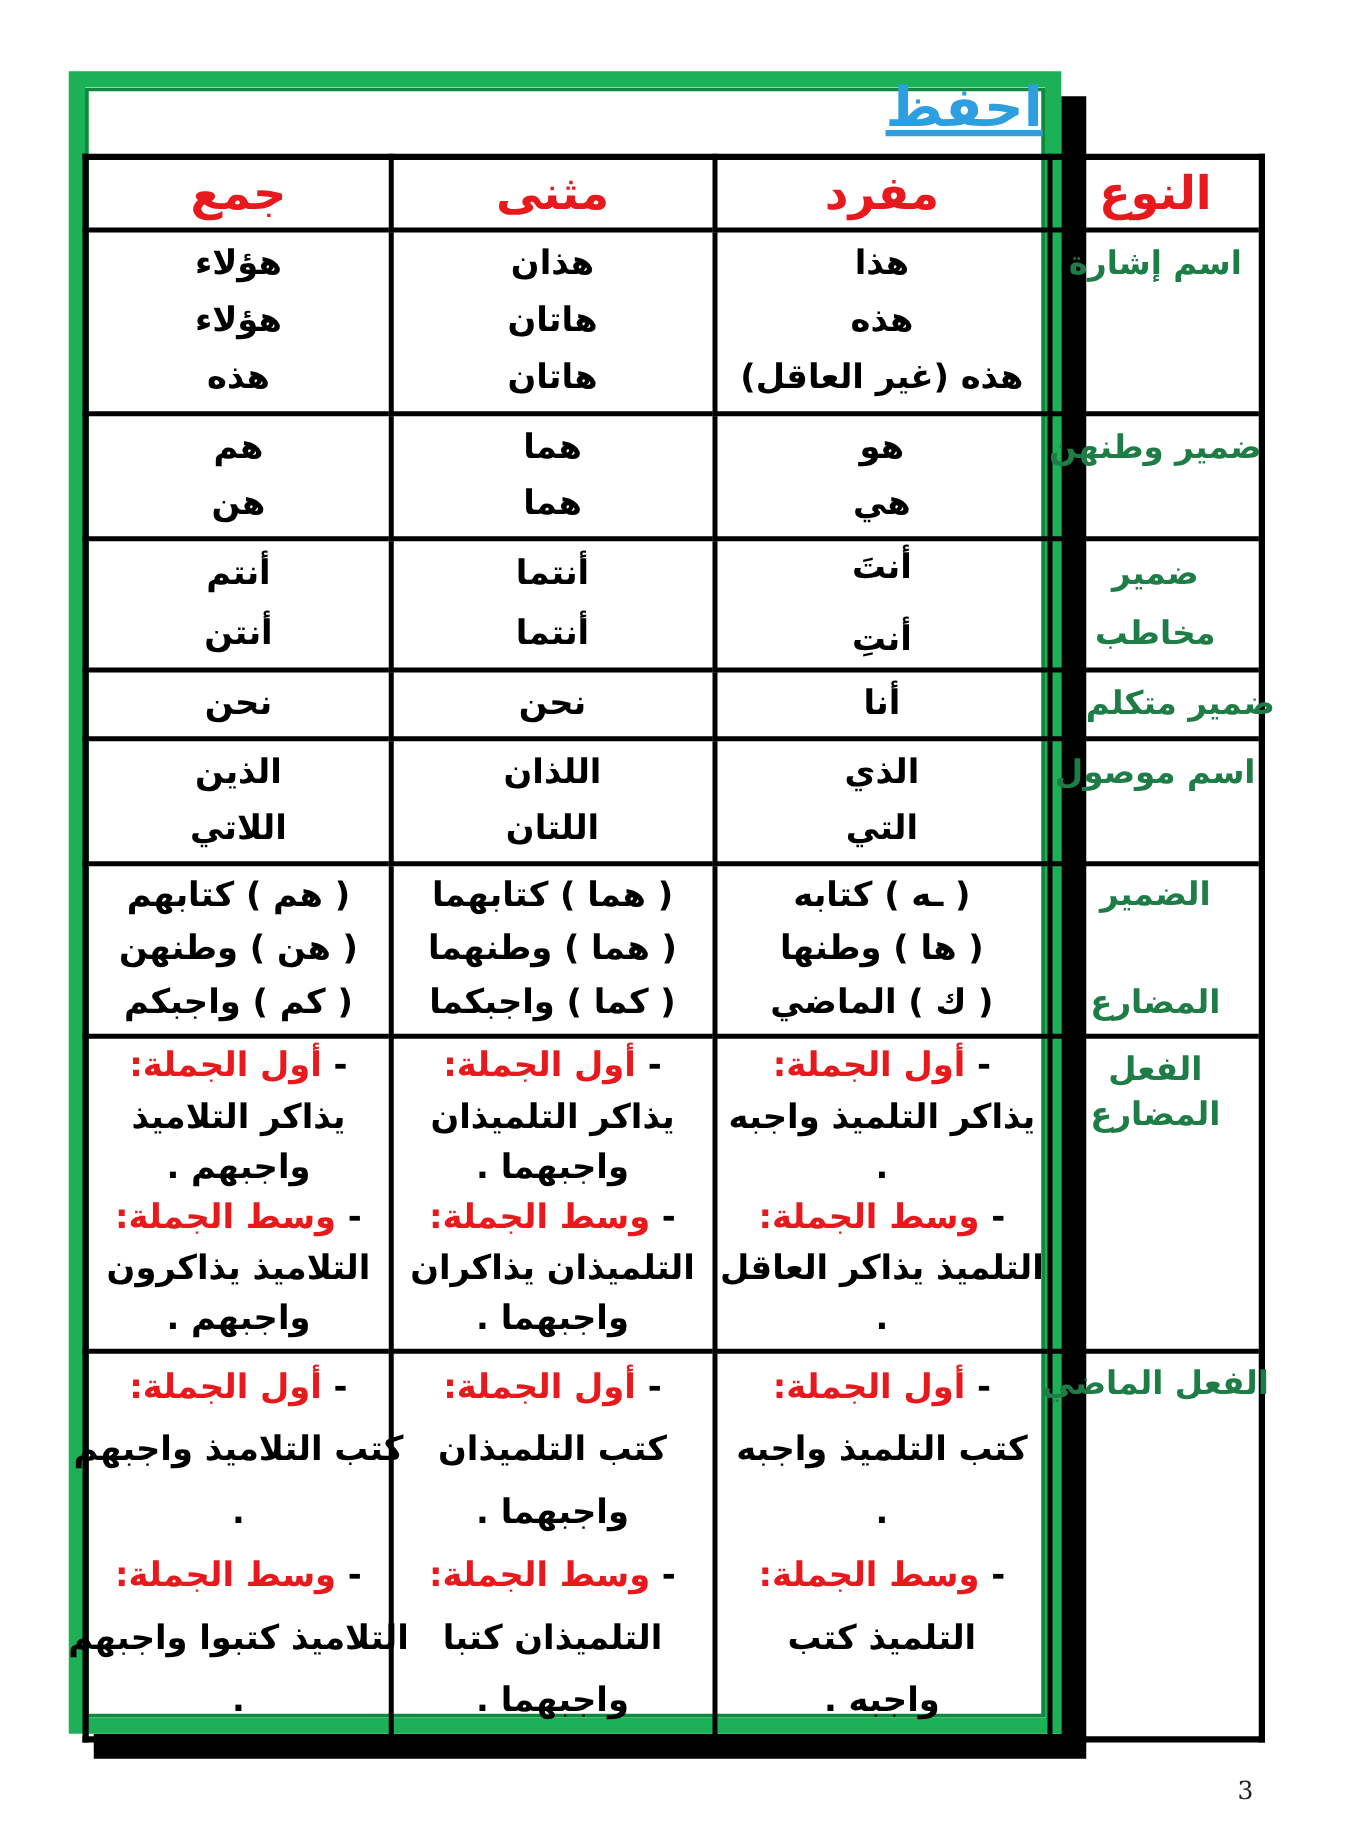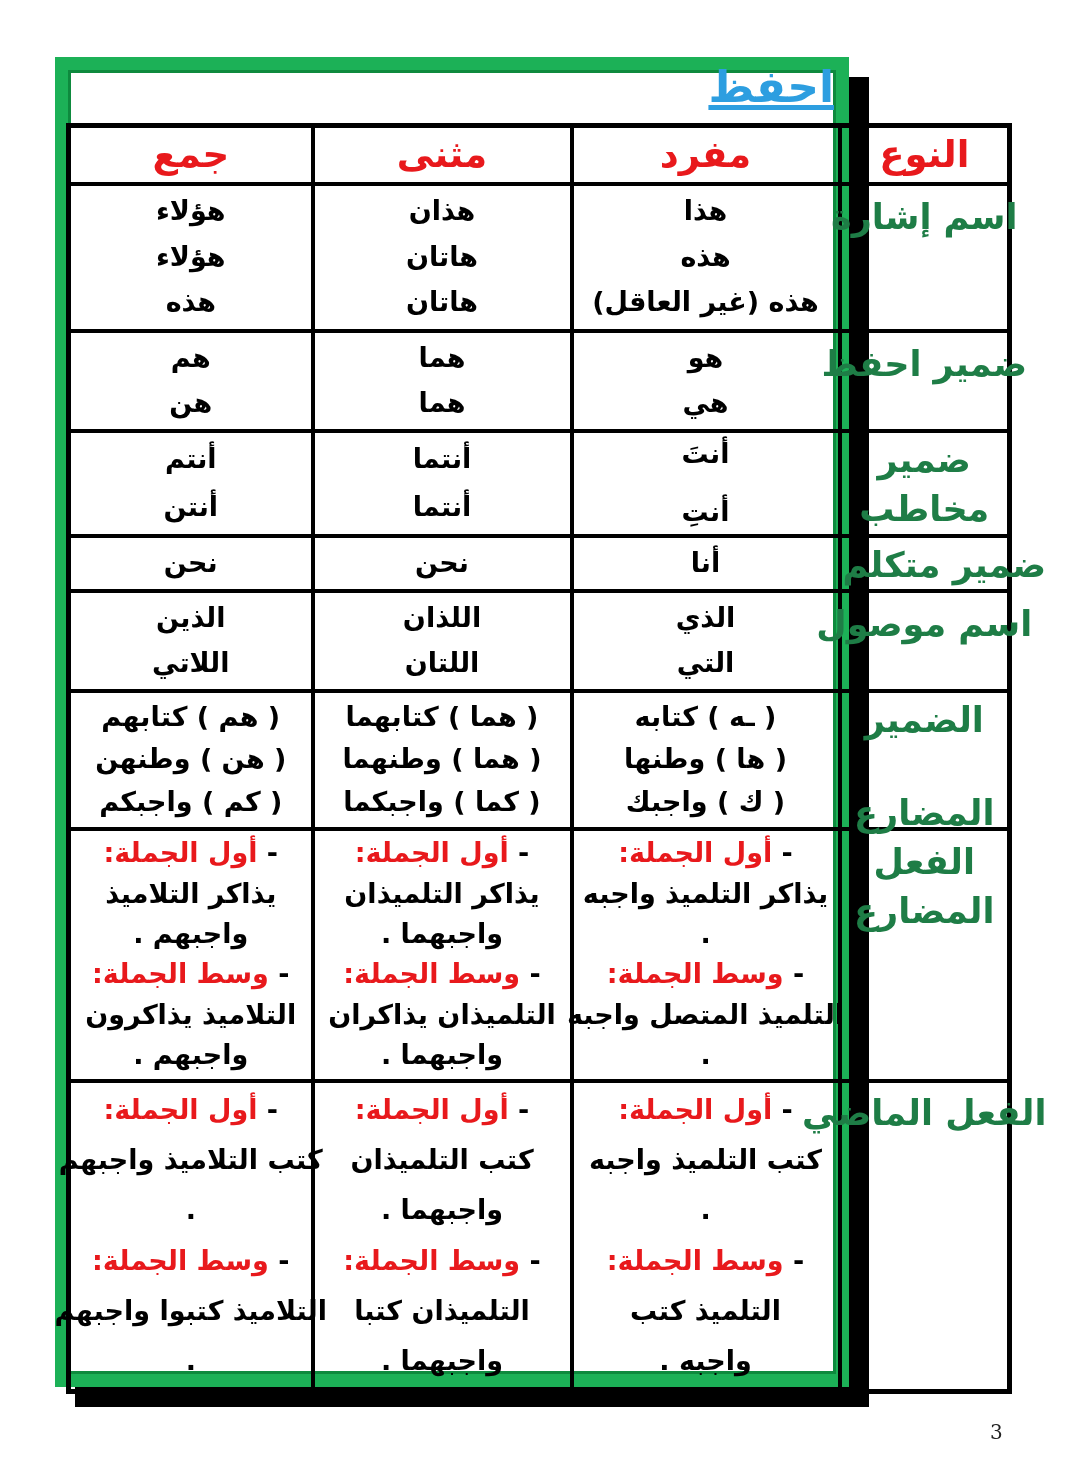--- a/index.html
+++ b/index.html
@@ -18,21 +18,21 @@
          text-decoration:underline;text-decoration-thickness:5px;}
   table.grammar{position:absolute;left:-2px;top:53px;width:941px;
         border-collapse:collapse;table-layout:fixed;direction:rtl;
         border:5px solid #000;}
   table.grammar td,table.grammar th{border:4px solid #000;padding:0;vertical-align:middle;}
   th.hdr{font-size:37px;font-weight:bold;color:var(--red);text-align:center;height:58px;}
   .wrap{display:flex;flex-direction:column;align-items:center;justify-content:space-around;width:100%;}
   .wrap.v-top{justify-content:flex-start;padding-top:4px;}
   .line{font-size:27px;font-weight:bold;color:var(--ink);white-space:nowrap;
         line-height:1.35;text-align:center;}
-  .lbl{font-size:35px;font-weight:bold;color:var(--label-green);white-space:nowrap;
+  .lbl{font-size:26px;font-weight:bold;color:var(--label-green);white-space:nowrap;
        line-height:1.4;text-align:center;}
   .marker .red{color:var(--red);}
   .marker .dash{color:var(--ink);}
   .pagenum{position:absolute;left:990px;top:1420px;font-size:20px;color:#222;
            font-family:"DejaVu Serif",serif;direction:ltr;}
 </style>
 </head>
 <body>
 
 <div class="frame">
@@ -77,21 +77,21 @@
             <div class="wrap" style="height: 137px;">
               <div class="line">هؤلاء</div>
               <div class="line">هؤلاء</div>
               <div class="line">هذه</div>
             </div>
           </td>
         </tr>
         <tr style="height: 100px;">
           <td>
             <div class="wrap v-top" style="height: 90px;">
-              <div class="lbl">ضمير احفظ</div>
+              <div class="lbl">ضمير وطنهن</div>
             </div>
           </td>
           <td>
             <div class="wrap" style="height: 90px;">
               <div class="line">هو</div>
               <div class="line">هي</div>
             </div>
           </td>
           <td>
             <div class="wrap" style="height: 90px;">
@@ -183,21 +183,21 @@
           <td>
             <div class="wrap" style="height: 128px; gap: 44px;">
               <div class="lbl">الضمير</div>
               <div class="lbl">المضارع</div>
             </div>
           </td>
           <td>
             <div class="wrap" style="height: 128px;">
               <div class="line">( ـه )  كتابه</div>
               <div class="line">( ها ) وطنها</div>
-              <div class="line">( ك )  واجبك</div>
+              <div class="line">( ك )  الماضي</div>
             </div>
           </td>
           <td>
             <div class="wrap" style="height: 128px;">
               <div class="line">( هما ) كتابهما</div>
               <div class="line">( هما ) وطنهما</div>
               <div class="line">( كما ) واجبكما</div>
             </div>
           </td>
           <td>
@@ -214,21 +214,21 @@
               <div class="lbl">الفعل</div>
               <div class="lbl">المضارع</div>
             </div>
           </td>
           <td>
             <div class="wrap" style="height: 242px;">
               <div class="line marker"><span class="dash">- </span><span class="red">أول الجملة:</span></div>
               <div class="line">يذاكر التلميذ واجبه</div>
               <div class="line">.</div>
               <div class="line marker"><span class="dash">- </span><span class="red">وسط الجملة:</span></div>
-              <div class="line">التلميذ المتصل واجبه</div>
+              <div class="line">التلميذ يذاكر العاقل</div>
               <div class="line">.</div>
             </div>
           </td>
           <td>
             <div class="wrap" style="height: 242px;">
               <div class="line marker"><span class="dash">- </span><span class="red">أول الجملة:</span></div>
               <div class="line">يذاكر التلميذان</div>
               <div class="line">واجبهما .</div>
               <div class="line marker"><span class="dash">- </span><span class="red">وسط الجملة:</span></div>
               <div class="line">التلميذان يذاكران</div>

